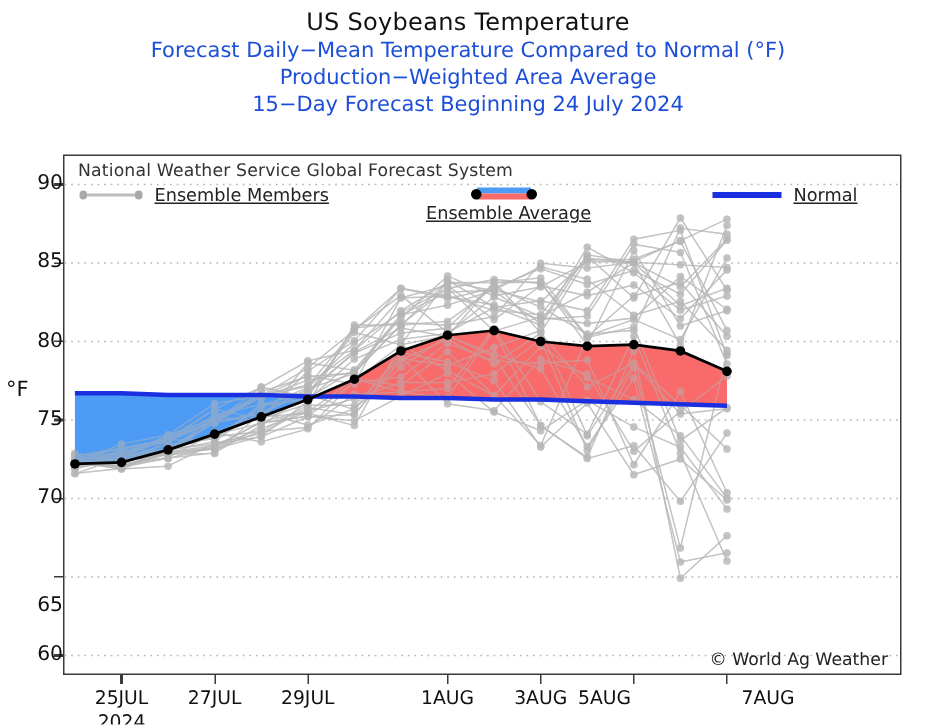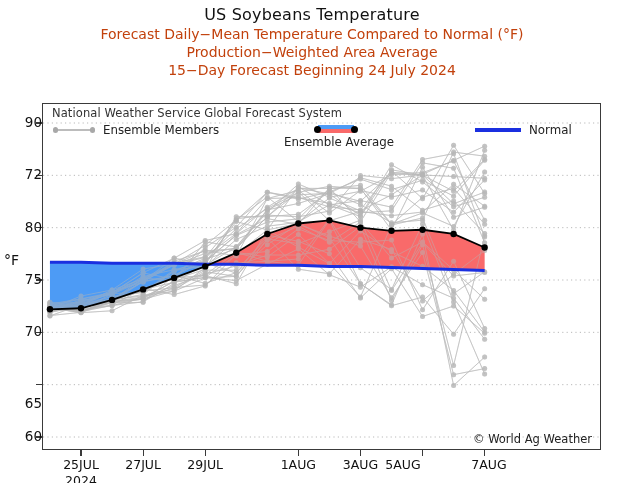--- a/index.html
+++ b/index.html
@@ -32,21 +32,21 @@
   }
   .title-main {
     font-size: 16px;
     letter-spacing: 0.2px;
     line-height: 21px;
     color: #111;
   }
   .title-sub {
     font-size: 14px;
     line-height: 18px;
-    color: #c2410c;
+    color: #1d4ed8;
   }
 
   
   .plot-frame {
     position: absolute;
     left: 42px;
     top: 103px;
     width: 559px;
     height: 347px;
     border: 1.3px solid #3a3a3a;
@@ -139,21 +139,21 @@
     height: 16px;
   }
   .legend-item {
     position: absolute;
     display: flex;
     align-items: center;
     font-size: 11.8px;
     color: #222;
     white-space: nowrap;
   }
-  .legend-item .lbl { margin-left: 7px; }
+  .legend-item .lbl { margin-left: 7px; text-decoration: underline; }
 
   .swatch { position: relative; }
 
   
   .sw-members { width: 44px; height: 10px; }
   .sw-members .ln {
     position: absolute; left: 3px; top: 4.2px;
     width: 38px; height: 1.6px; background: #bcbcbc;
   }
   .sw-members .dt {
@@ -216,21 +216,21 @@
       <div class="ytick-label" style="top: 430px;">60</div>
       <div class="ytick-mark" style="top: 384.067px;"></div>
       <div class="ytick-label" style="top: 397px;">65</div>
       <div class="ytick-mark" style="top: 331.733px;"></div>
       <div class="ytick-label" style="top: 325.333px;">70</div>
       <div class="ytick-mark" style="top: 279.4px;"></div>
       <div class="ytick-label" style="top: 273px;">75</div>
       <div class="ytick-mark" style="top: 227.067px;"></div>
       <div class="ytick-label" style="top: 220.667px;">80</div>
       <div class="ytick-mark" style="top: 174.733px;"></div>
-      <div class="ytick-label" style="top: 168.333px;">72</div>
+      <div class="ytick-label" style="top: 168.333px;">85</div>
       <div class="ytick-mark" style="top: 122.4px;"></div>
       <div class="ytick-label" style="top: 116px;">90</div>
     </div>
 
   <div class="plot-frame">
     <svg class="svg-layer" id="plot-svg" width="557" height="345" viewBox="0 0 557 345">
         <line x1="0" y1="333" x2="557" y2="333" stroke="#b9b9b9" stroke-width="1" stroke-dasharray="1.2 3.2"></line>
         <line x1="0" y1="280.6666666666667" x2="557" y2="280.6666666666667" stroke="#b9b9b9" stroke-width="1" stroke-dasharray="1.2 3.2"></line>
         <line x1="0" y1="228.33333333333334" x2="557" y2="228.33333333333334" stroke="#b9b9b9" stroke-width="1" stroke-dasharray="1.2 3.2"></line>
         <line x1="0" y1="176" x2="557" y2="176" stroke="#b9b9b9" stroke-width="1" stroke-dasharray="1.2 3.2"></line>
@@ -1296,16 +1296,16 @@
       <div class="xtick-label" style="left: 143.1px;">27JUL</div>
       <div class="xtick-mark" style="left: 204.6px;"></div>
       <div class="xtick-label" style="left: 205.2px;">29JUL</div>
       <div class="xtick-mark" style="left: 297.75px;"></div>
       <div class="xtick-label" style="left: 298.35px;">1AUG</div>
       <div class="xtick-mark" style="left: 359.85px;"></div>
       <div class="xtick-label" style="left: 360.45px;">3AUG</div>
       <div class="xtick-mark" style="left: 421.95px;"></div>
       <div class="xtick-label" style="left: 403px;">5AUG</div>
       <div class="xtick-mark" style="left: 484.05px;"></div>
-      <div class="xtick-label" style="left: 489px; text-align: center;">7AUG</div>
+      <div class="xtick-label" style="left: 512px; text-align: center;">7AUG</div>
     </div>
 
 </div>
 
 </body></html>

